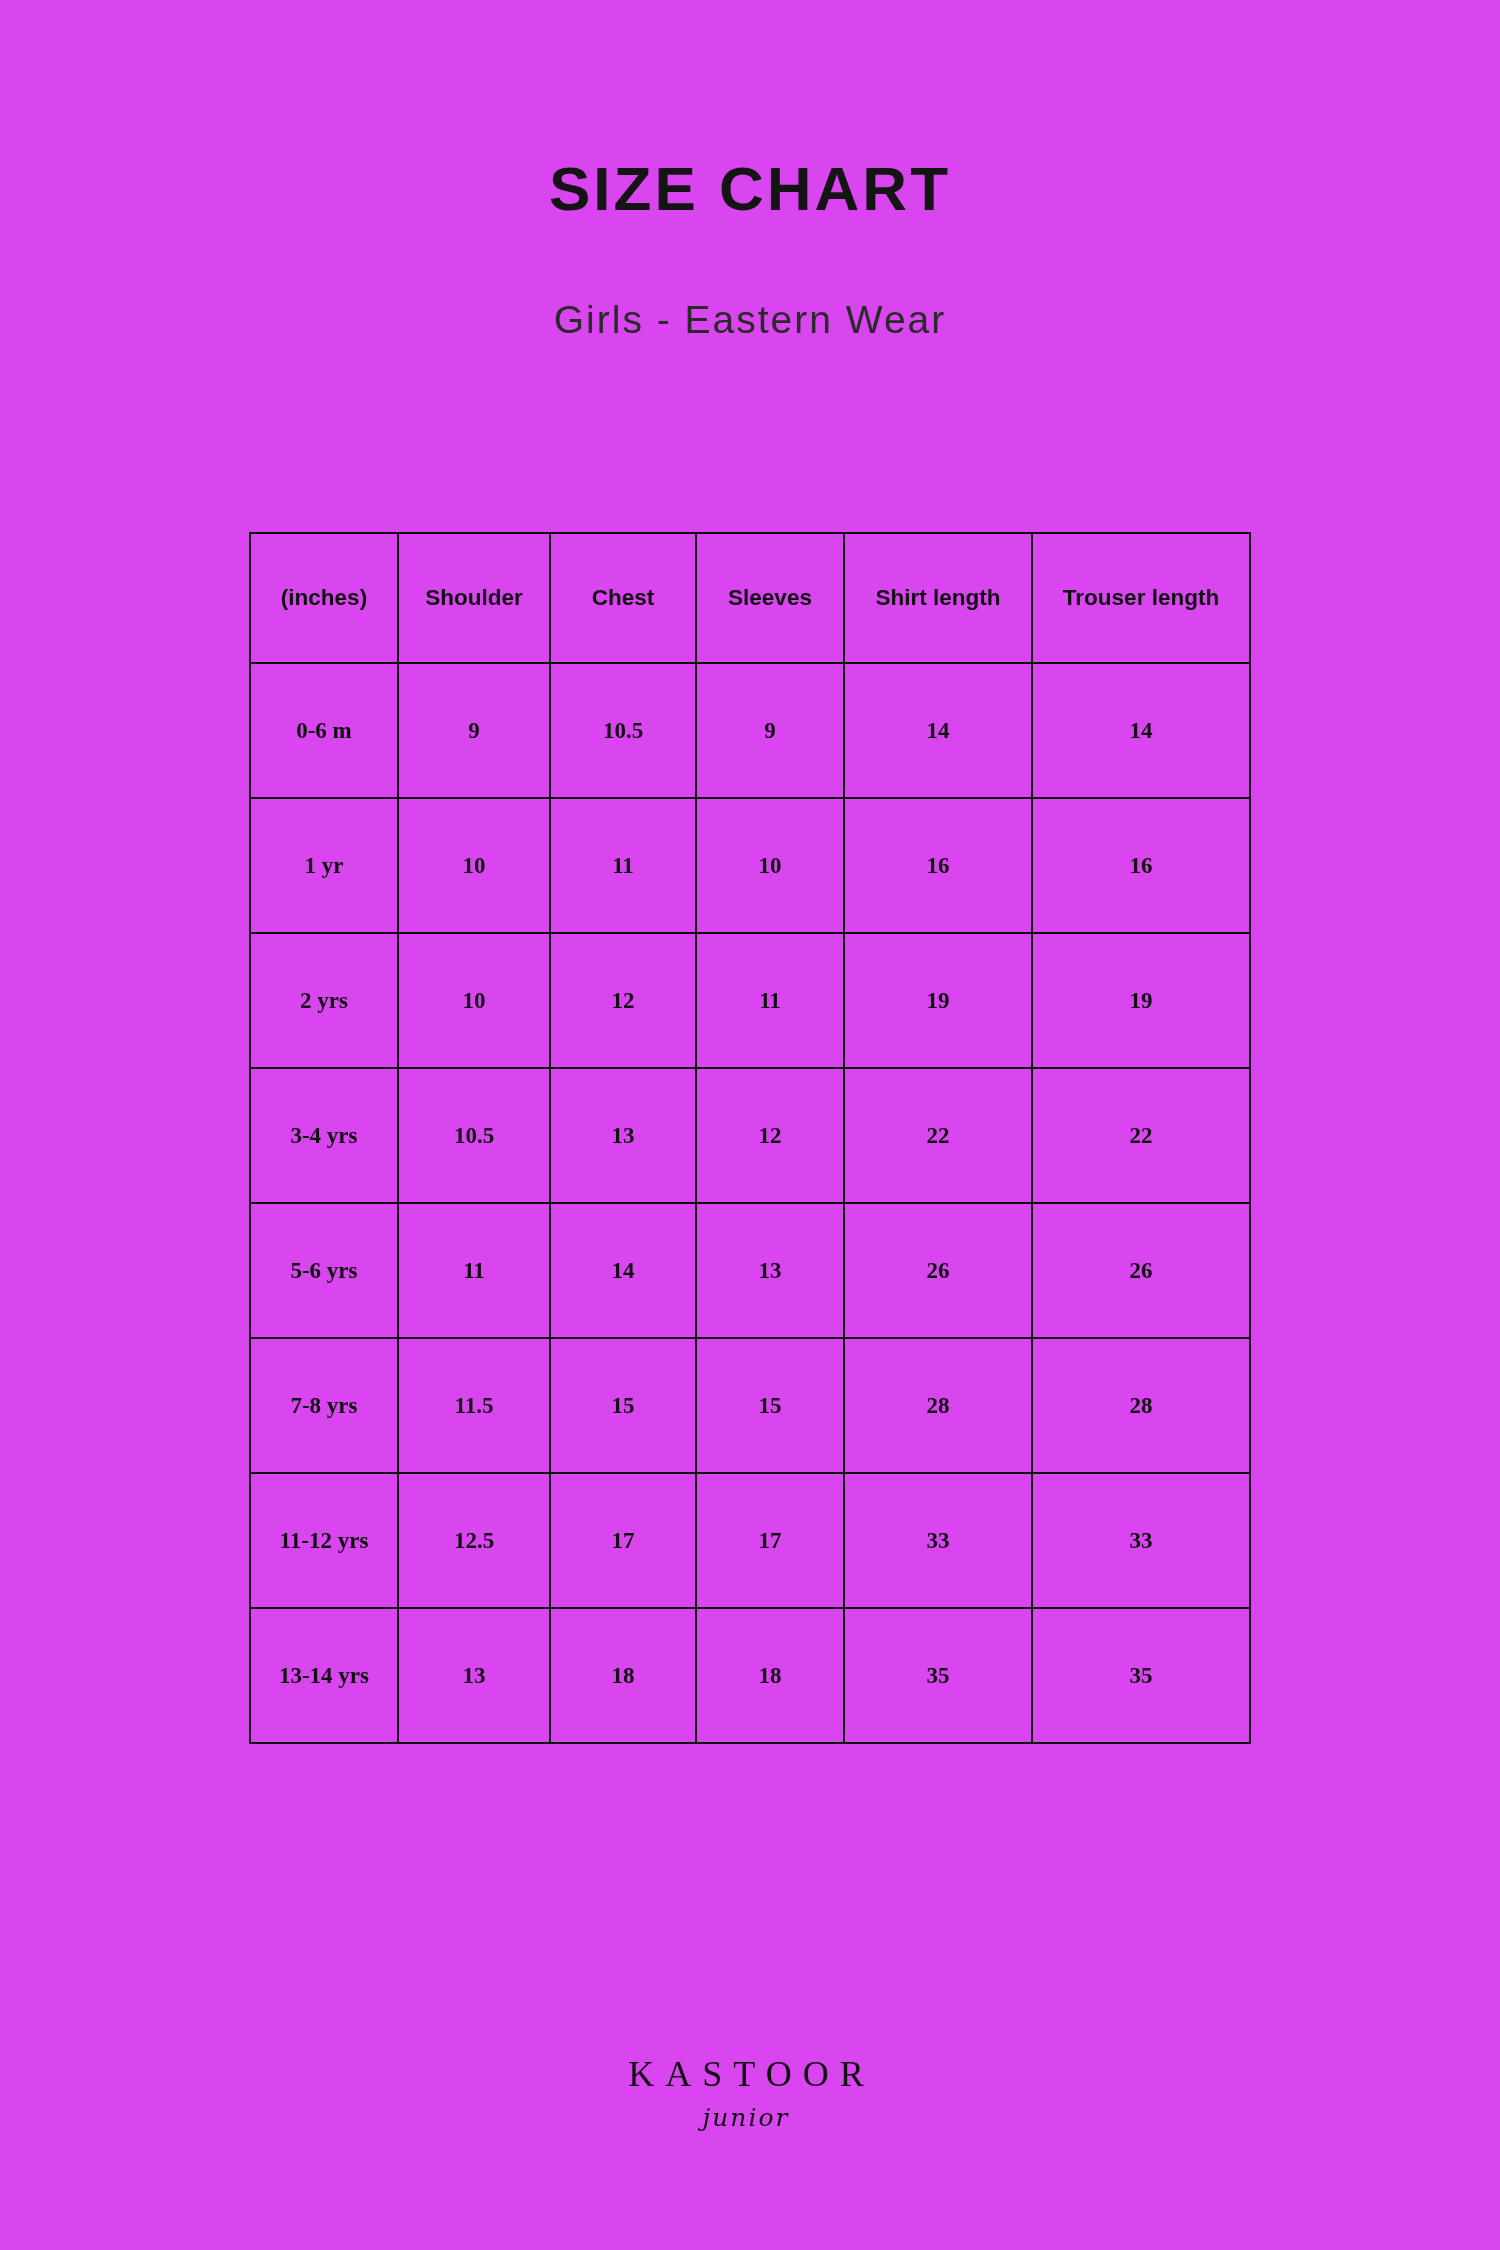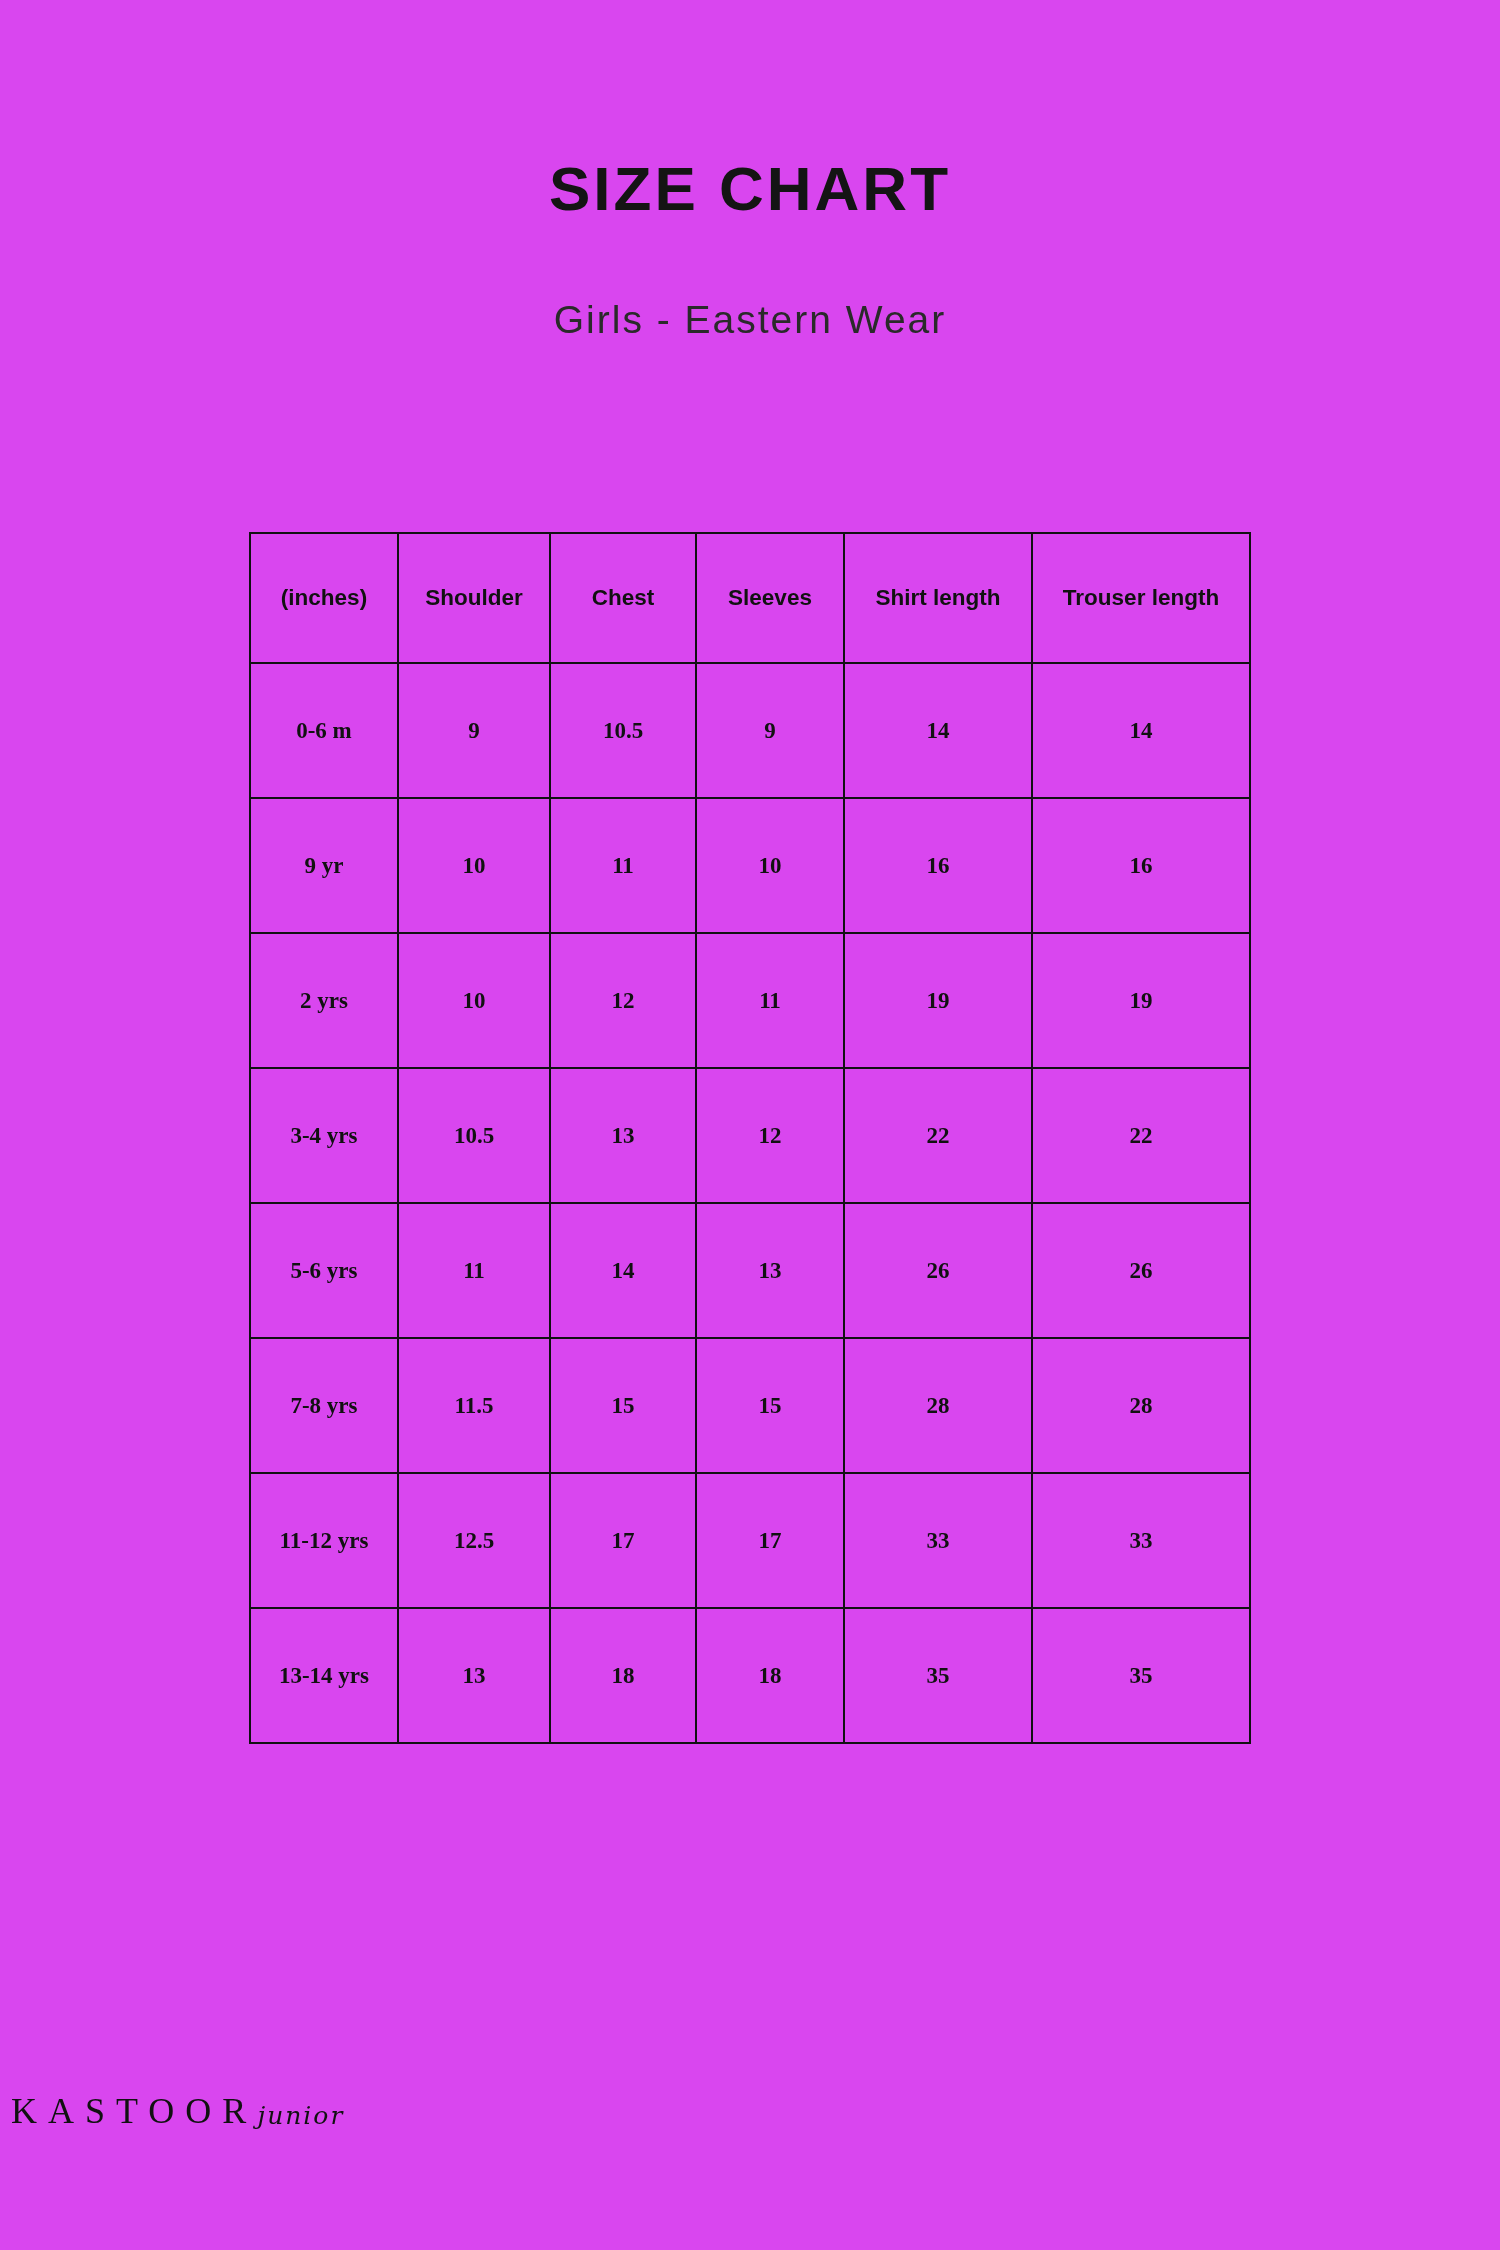--- a/index.html
+++ b/index.html
@@ -78,21 +78,21 @@
   .col-sleeves { width: 148px; }
   .col-shirt { width: 188px; }
   .col-trouser { width: 218px; }
 
   .footer {
     position: absolute;
     left: 0;
     right: 8px;
     bottom: 118px;
     display: flex;
-    flex-direction: row;
+    flex-direction: column;
     align-items: center;
   }
   .brand {
     font-family: "Liberation Serif", serif;
     font-size: 36px;
     letter-spacing: 11px;
     color: #111111;
     font-weight: normal;
     text-indent: 11px;
   }
@@ -136,21 +136,21 @@
       <tbody>
         <tr>
           <td>0-6 m</td>
           <td>9</td>
           <td>10.5</td>
           <td>9</td>
           <td>14</td>
           <td>14</td>
         </tr>
         <tr>
-          <td>9 yr</td>
+          <td>1 yr</td>
           <td>10</td>
           <td>11</td>
           <td>10</td>
           <td>16</td>
           <td>16</td>
         </tr>
         <tr>
           <td>2 yrs</td>
           <td>10</td>
           <td>12</td>

